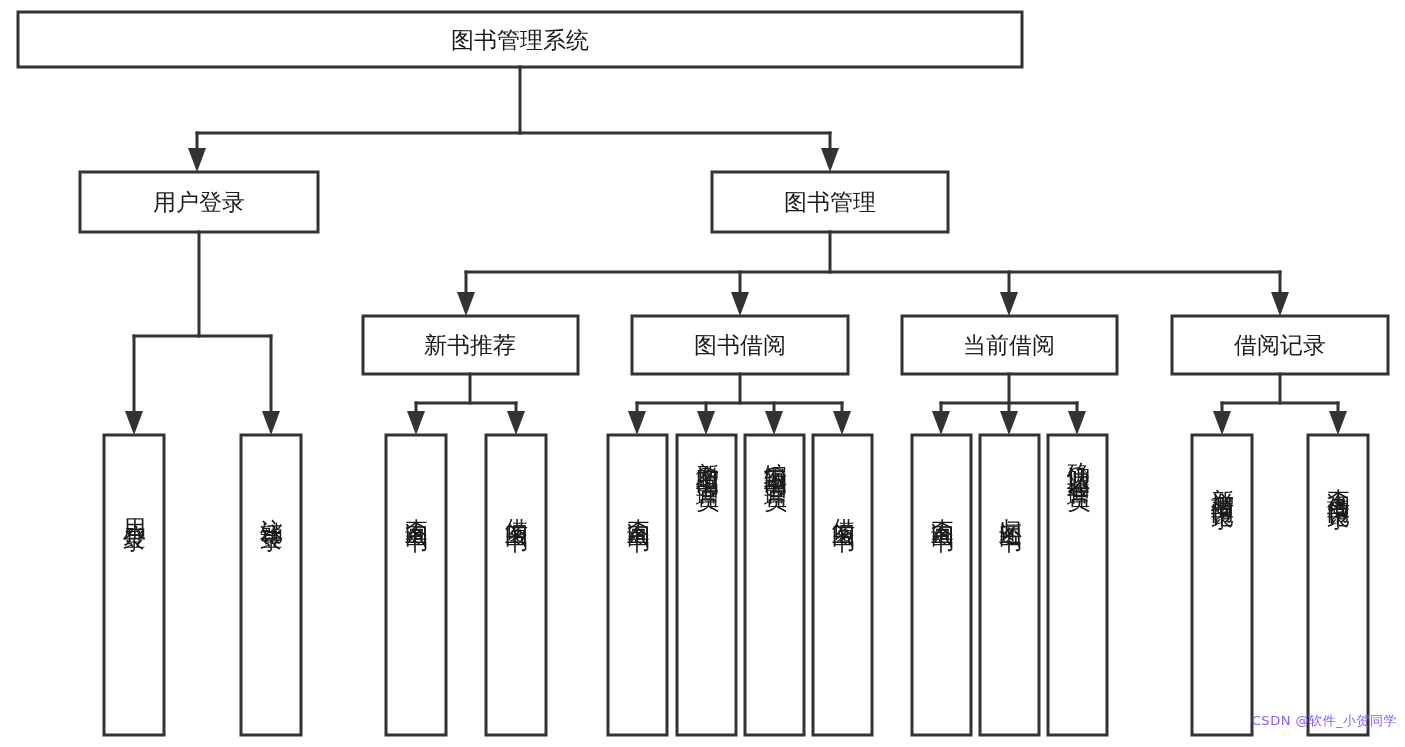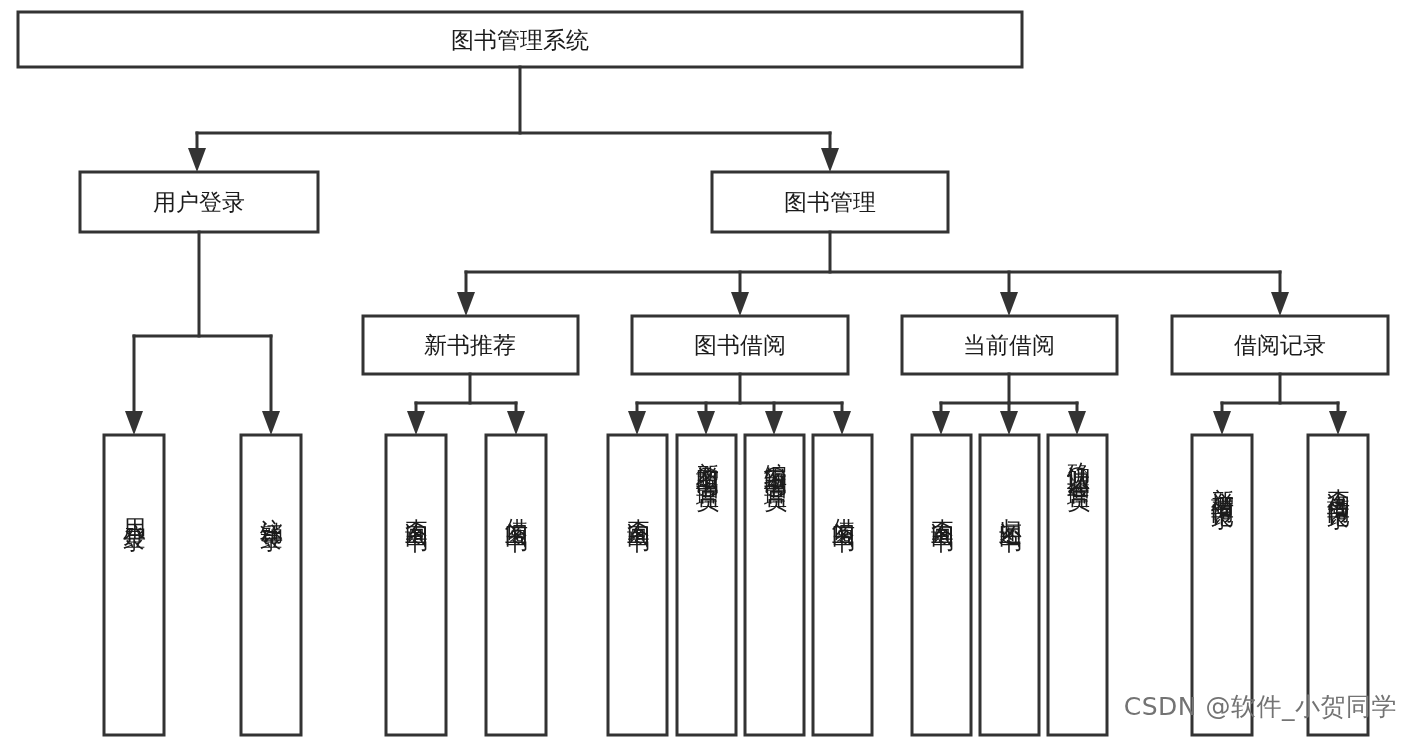--- a/index.html
+++ b/index.html
@@ -57,24 +57,24 @@
     font-size: 23px;
     line-height: 1.0;
     color: #1b1b1b;
     letter-spacing: 4px;
     white-space: nowrap;
     pointer-events: none;
   }
   .watermark {
     position: absolute;
     right: 8px;
-    bottom: 13px;
-    font-family: "DejaVu Sans", "Liberation Sans", sans-serif;
-    font-size: 25px;
-    color: #737373;
+    bottom: 6px;
+    font-family: "DejaVu Sans", "Liberation Sans", sans-serif;
+    font-size: 13px;
+    color: #8b5cf6;
     white-space: nowrap;
     letter-spacing: 0.5px;
   }
 </style>
 </head>
 <body>
 
 <div id="diagram-root">
 
   <svg id="flowchart" viewBox="0 0 1405 747">

